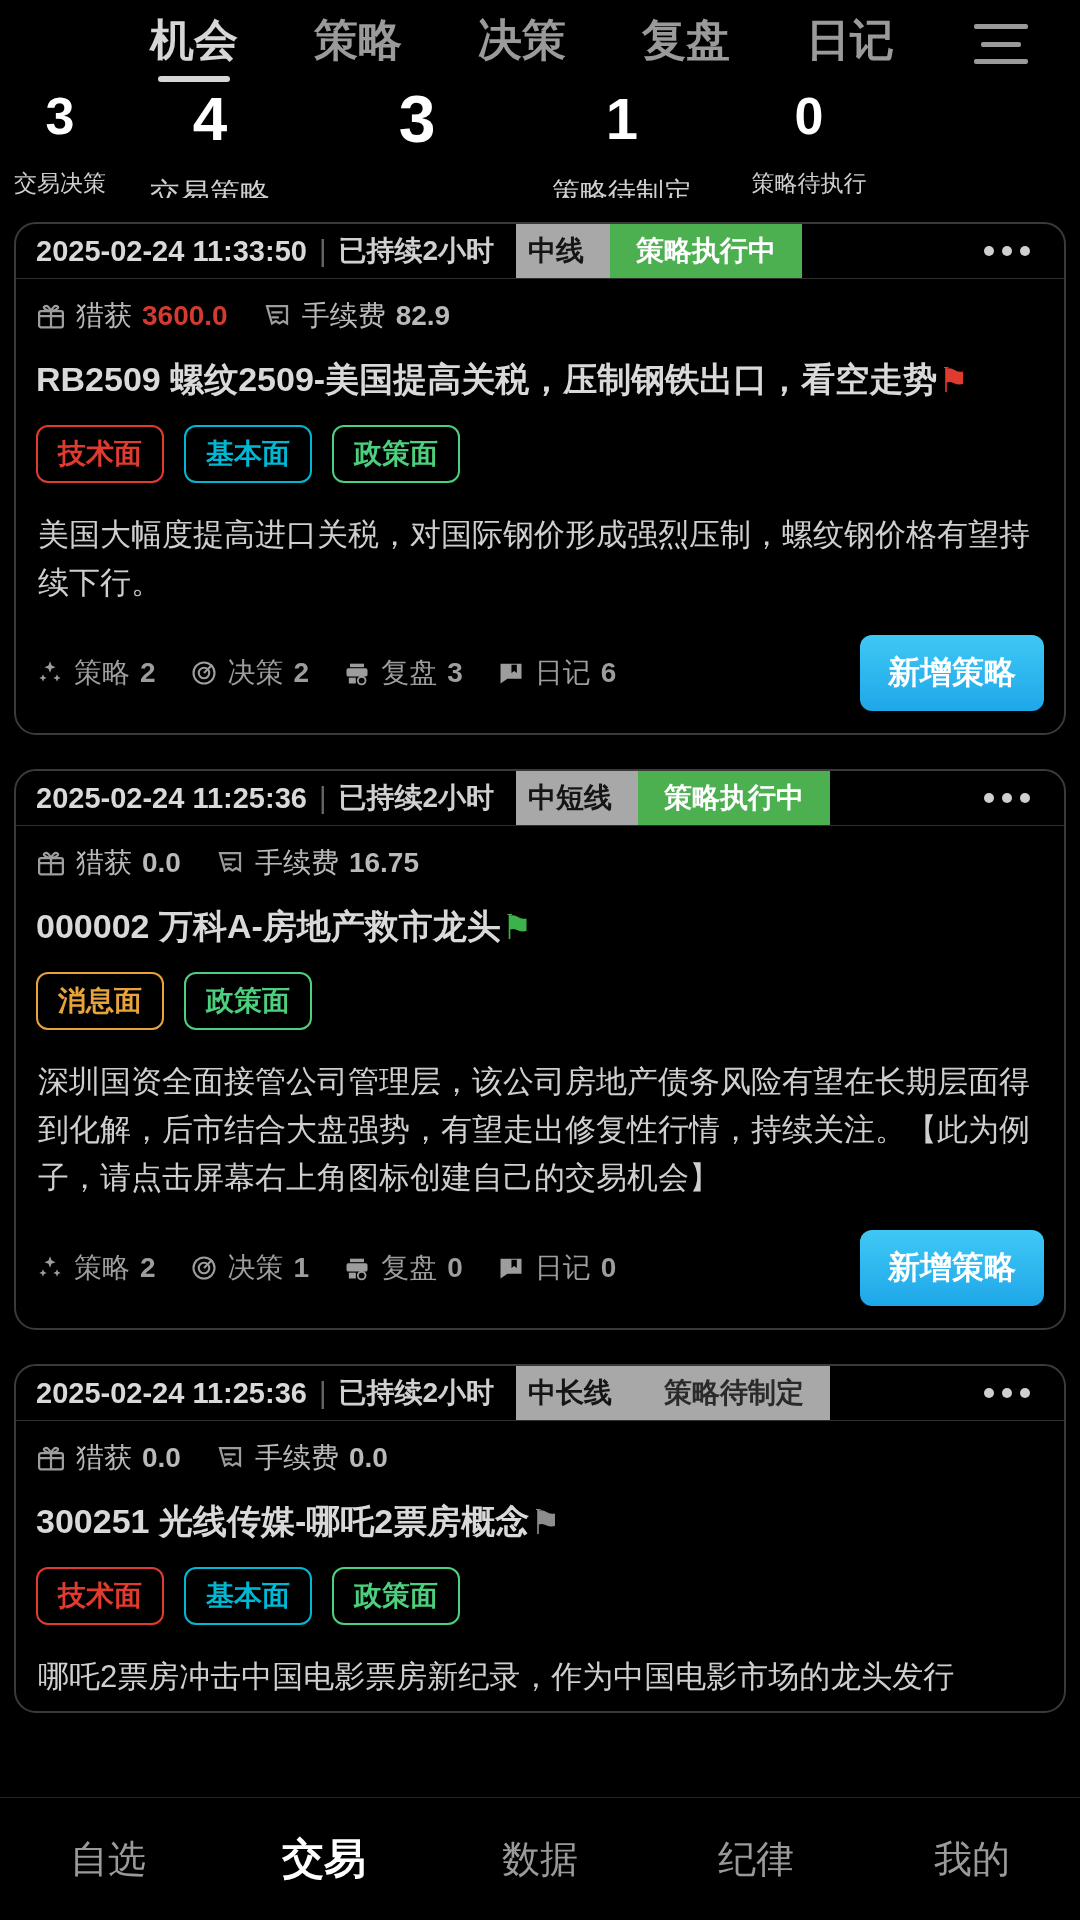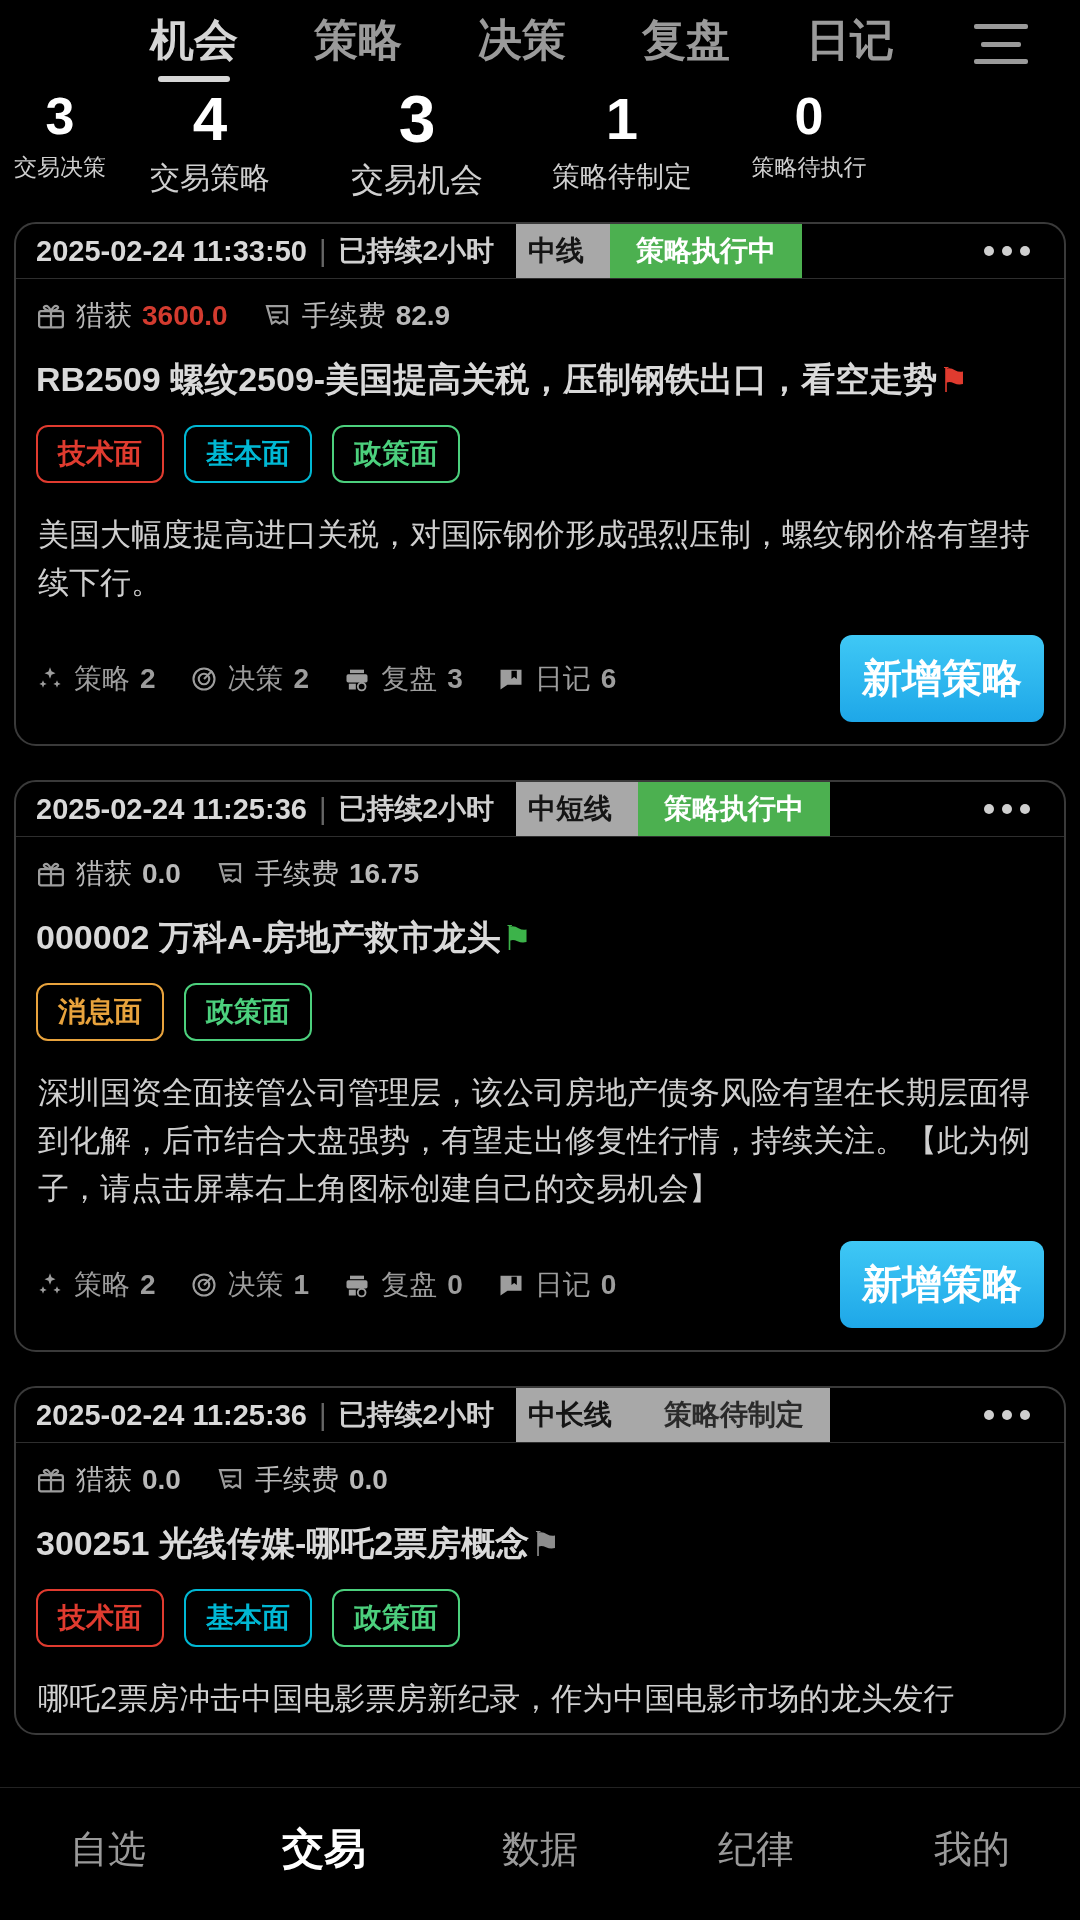--- a/index.html
+++ b/index.html
@@ -80,21 +80,21 @@
     font-size: 52px;
     font-weight: bold;
     color: #ffffff;
     line-height: 56px;
     display: block;
   }
   .stat .lbl {
     font-size: 23px;
     color: #cfcfcf;
     display: block;
-    margin-top: 8px;
+    margin-top: 24px;
     white-space: nowrap;
   }
   .stat.s1 { min-width: 74px; }
   .stat.s2 .num { font-size: 62px; line-height: 62px; }
   .stat.s2 .lbl { font-size: 30px; }
   .stat.s3 .num { font-size: 66px; line-height: 62px; }
   .stat.s3 .lbl { font-size: 33px; }
   .stat.s4 .num { font-size: 58px; line-height: 62px; }
   .stat.s4 .lbl { font-size: 28px; }
   .stat.s2 { min-width: 208px; }
@@ -230,34 +230,34 @@
     gap: 10px;
     font-size: 28px;
     color: #9d9d9d;
     white-space: nowrap;
   }
   .fitem .cnt { font-weight: bold; }
   .addbtn {
     margin-left: auto;
     background: linear-gradient(180deg,#3fc8f5 0%, #1ea7e8 100%);
     color: #fff;
-    font-size: 40px;
+    font-size: 32px;
     font-weight: bold;
     border: none;
     border-radius: 12px;
-    padding: 16px 22px;
+    padding: 16px 28px;
     white-space: nowrap;
   }
 
   svg.ic { display: block; }
 
   
   .bottomnav {
     position: absolute;
-    left: 0; right: 0; bottom: 10px;
+    left: 0; right: 0; bottom: 0;
     height: 122px;
     background: #000;
     border-top: 1px solid #222;
     display: flex;
     align-items: center;
   }
   .bn {
     flex: 1;
     text-align: center;
     font-size: 38px;
@@ -285,21 +285,20 @@
   <div class="stat s1">
     <span class="num">3</span>
     <span class="lbl">交易决策</span>
   </div>
   <div class="stat s2">
     <span class="num">4</span>
     <span class="lbl">交易策略</span>
   </div>
   <div class="stat s3">
     <span class="num">3</span>
-    <span class="lbl">交易机会</span>
   </div>
   <div class="stat s4">
     <span class="num">1</span>
     <span class="lbl">策略待制定</span>
   </div>
   <div class="stat s5">
     <span class="num">0</span>
     <span class="lbl">策略待执行</span>
   </div>
 </div>

